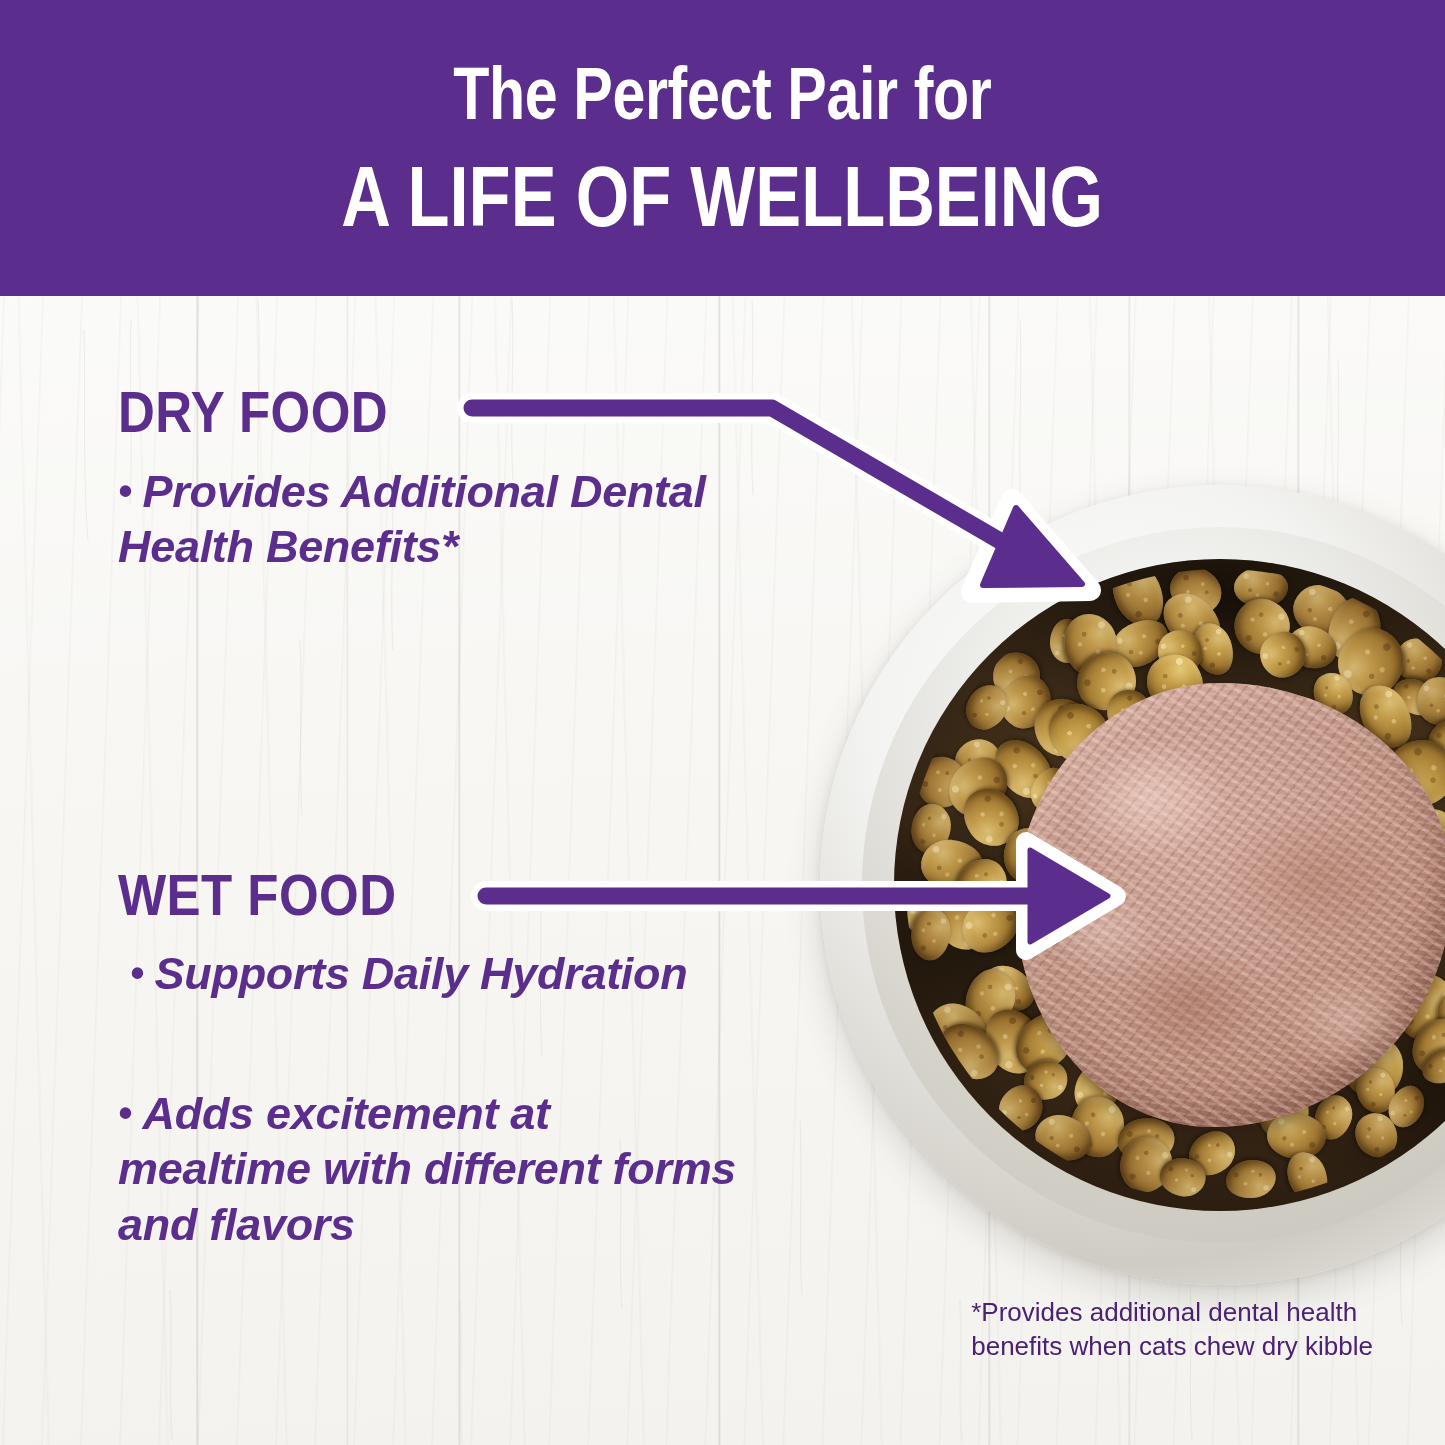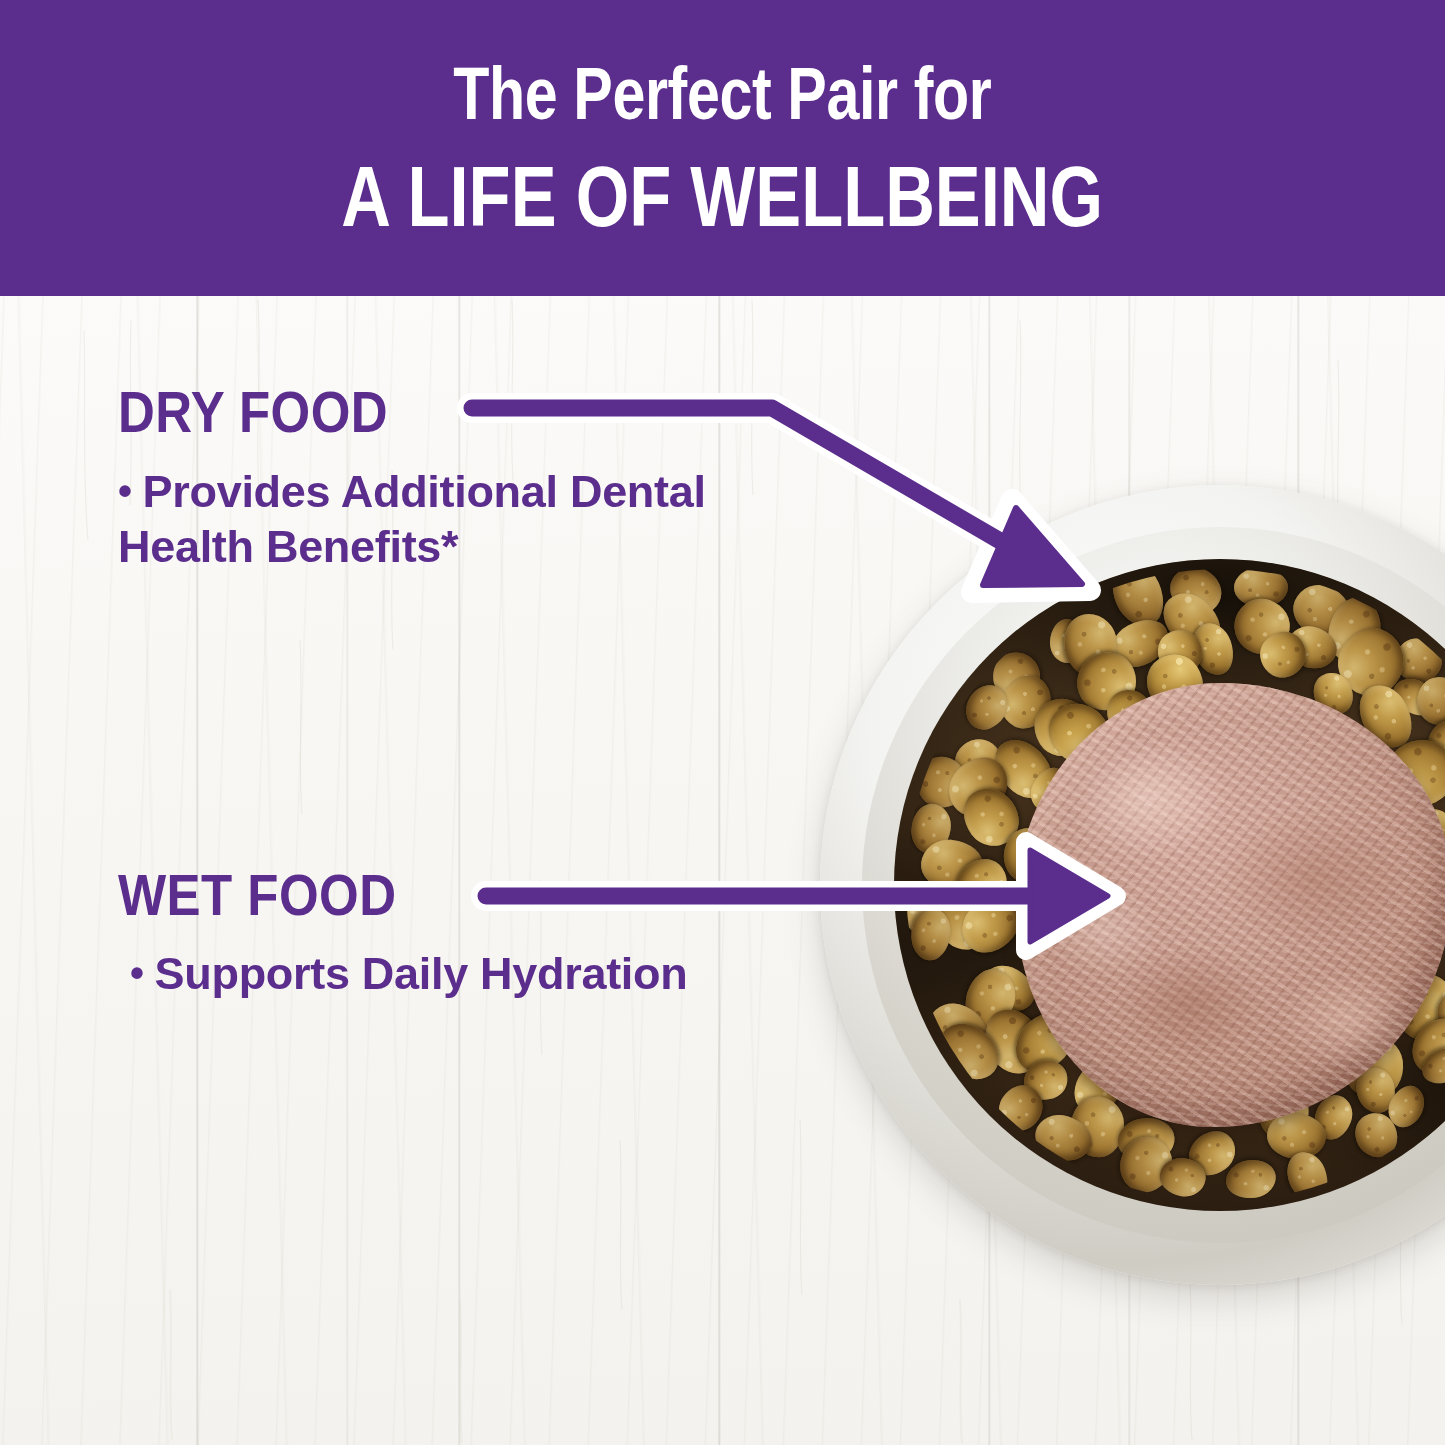--- a/index.html
+++ b/index.html
@@ -123,20 +123,21 @@
   #wet-food-heading { left: 118px; top: 565px; }
 
   .bullet-block {
     position: absolute;
     color: #5b2d8d;
     font-family: "Liberation Sans", sans-serif;
     font-weight: bold;
     font-size: 45px;
     line-height: 1.23;
     letter-spacing: -.3px;
+    font-style: italic;
   }
   .bullet-block .dot { font-size: 40px; vertical-align: .06em; }
   .bullet-block .dot::after { content: "\00a0"; }
 
   #dry-bullet-1 { left: 118px; top: 168px; width: 660px; }
   #dry-bullet-2 { left: 118px; top: 310px; width: 660px; }
   #wet-bullet-1 { left: 118px; top: 650px; width: 620px; margin-left: 12px; }
   #wet-bullet-2 { left: 118px; top: 790px; width: 620px; }
 
   #footnote {
@@ -407,16 +408,21 @@
       <span class="dot">•</span><span>Provides Additional Dental Health Benefits*</span>
     </div>
 
 
     <div class="section-heading" id="wet-food-heading">WET FOOD</div>
 
     <div class="bullet-block" id="wet-bullet-1">
       <span class="dot">•</span><span>Supports Daily Hydration</span>
     </div>
 
-
+    <div class="bullet-block" id="wet-bullet-2">
+      <span class="dot">•</span><span>Adds excitement at mealtime with different forms and flavors</span>
+    </div>
+
+    <div id="footnote">*Provides additional dental health
+benefits when cats chew dry kibble</div>
 
   </div>
 </div>
 
 </body></html>

